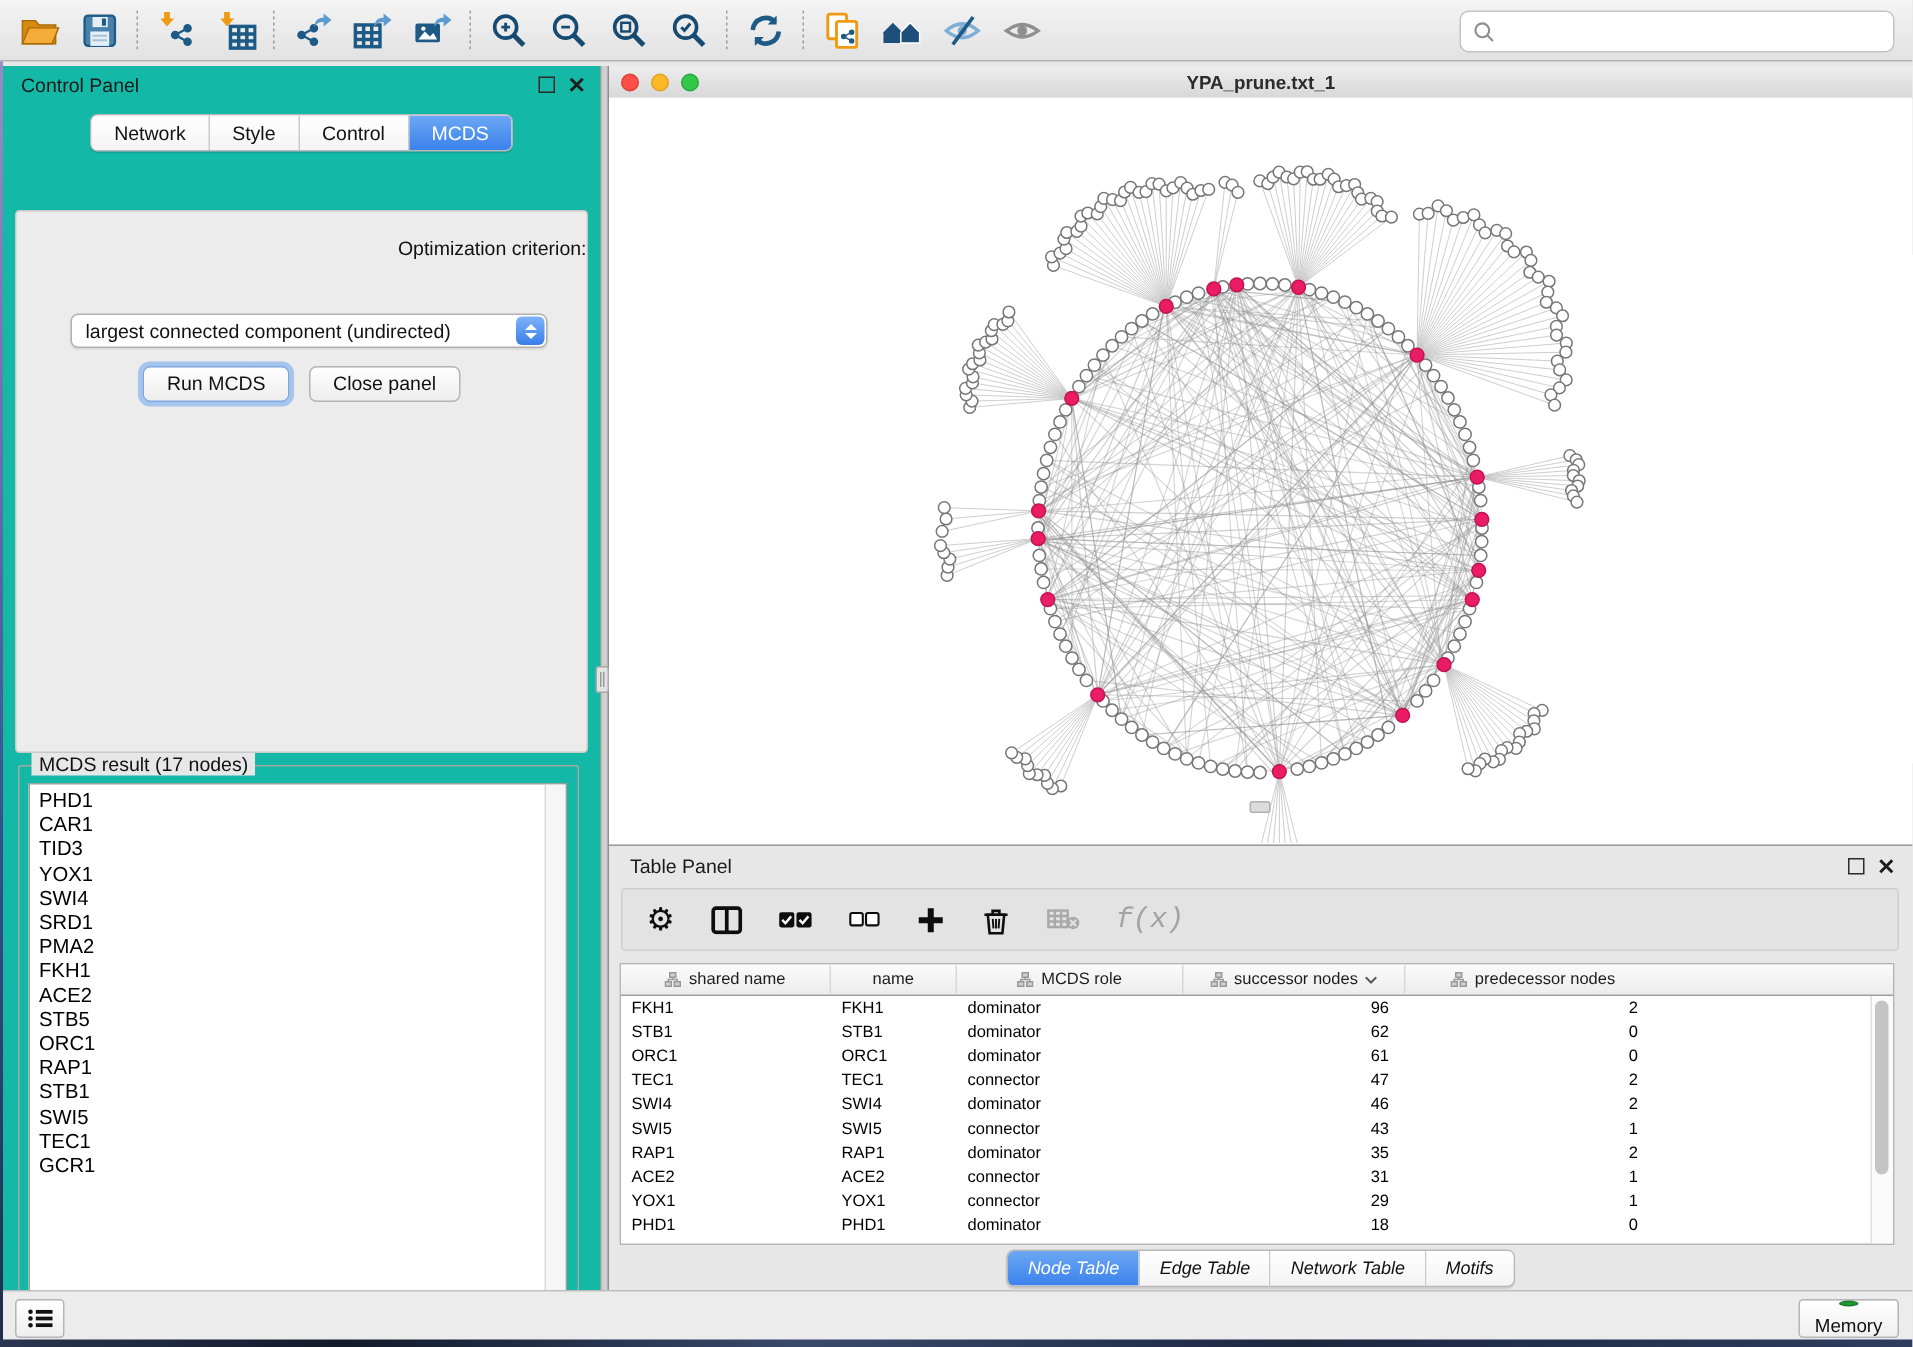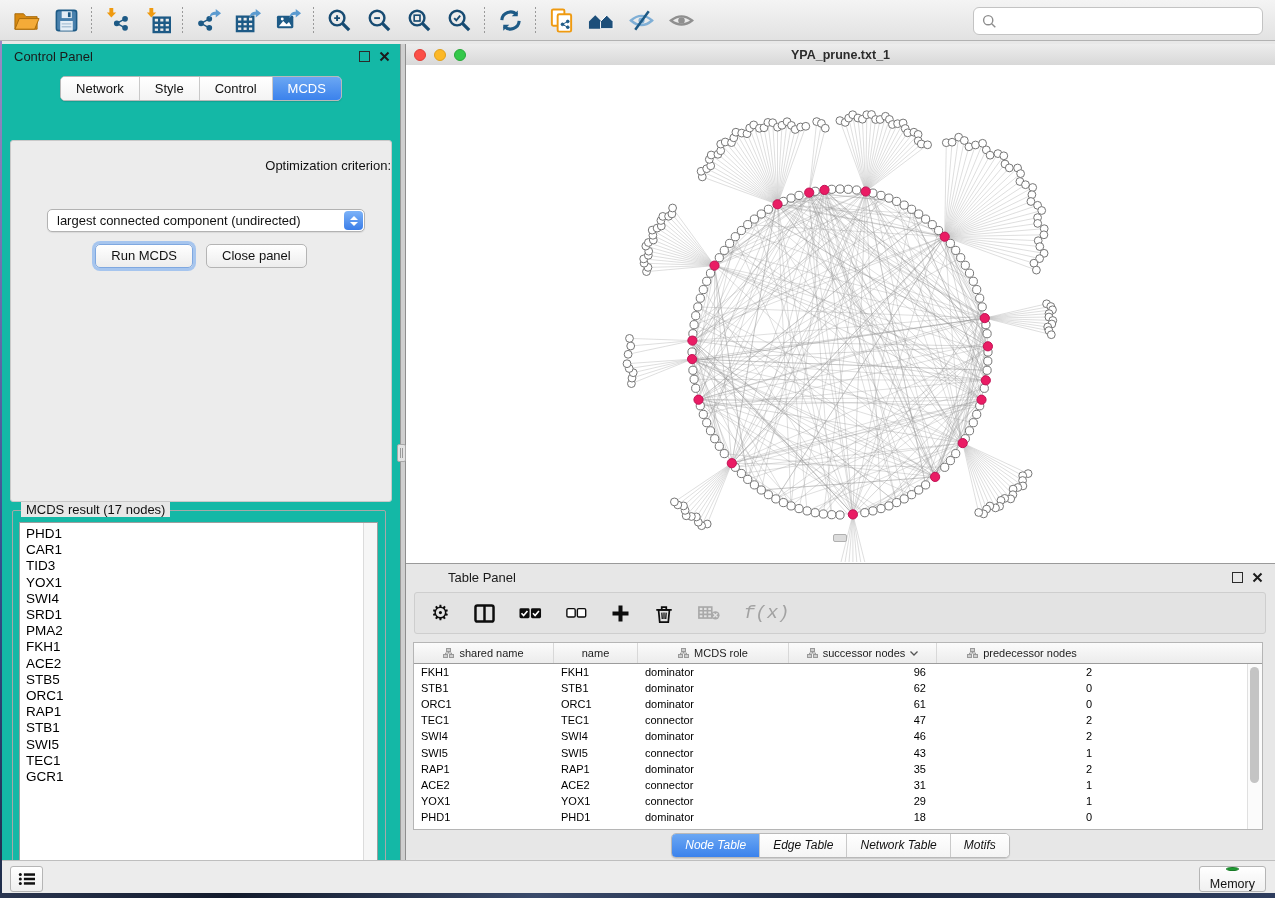--- a/index.html
+++ b/index.html
@@ -81,21 +81,21 @@
   .light{width:12px;height:12px;border-radius:50%;box-sizing:border-box;}
   .light.red{background:#fb4f47;border:1px solid #e03e36;}
   .light.yellow{background:#fcb827;border:1px solid #e0a01c;}
   .light.green{background:#34c84a;border:1px solid #27a83a;}
   #net-title{position:absolute;left:0;right:0;text-align:center;font-size:12.5px;font-weight:700;color:#2b2b2b;}
   #net-canvas{position:absolute;left:0;top:21px;width:869px;height:497px;background:#fff;overflow:hidden;}
   #net-split-handle{position:absolute;left:427px;top:490px;width:14px;height:8px;background:#dcdcdc;
     border:1px solid #b0b0b0;border-radius:2px;z-index:6;box-sizing:border-box;}
   
   #table-panel{position:absolute;left:406px;top:563px;width:869px;height:295px;background:#e7e7e7;
-    border-top:1px solid #9a9a9a;box-sizing:border-box;padding-left:28px;}
+    border-top:1px solid #9a9a9a;box-sizing:border-box;}
   #tp-titlebar{height:26px;display:flex;align-items:center;padding:0 12px 0 14px;}
   #tp-toolbar{position:absolute;left:8px;top:28px;width:852px;height:42px;background:#e3e3e3;
     border:1px solid #cecece;border-radius:3px;box-sizing:border-box;display:flex;align-items:center;
     padding-left:16px;gap:0;}
   .tpt-btn{background:none;border:none;padding:0;margin-right:24px;display:flex;align-items:center;justify-content:center;
     color:#0d0d0d;}
   .tpt-btn.disabled{color:#a9a9a9;}
   .gear-glyph{font-family:"DejaVu Sans",sans-serif;font-size:21px;line-height:20px;}
   .fx-glyph{font-family:Liberation Mono, monospace;font-style:italic;font-size:19px;color:#a2a2a2;}
   #tp-table{position:absolute;left:7px;top:78px;width:850px;height:188px;background:#fff;

